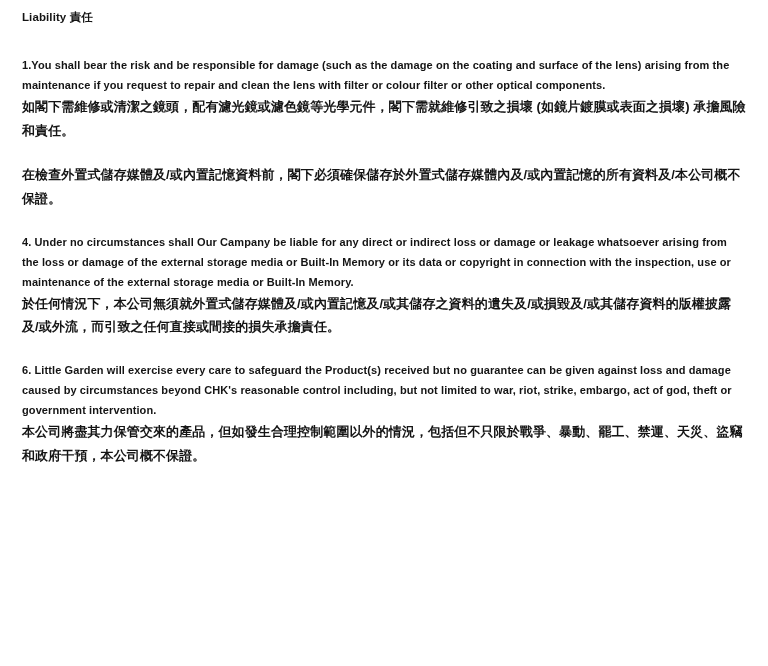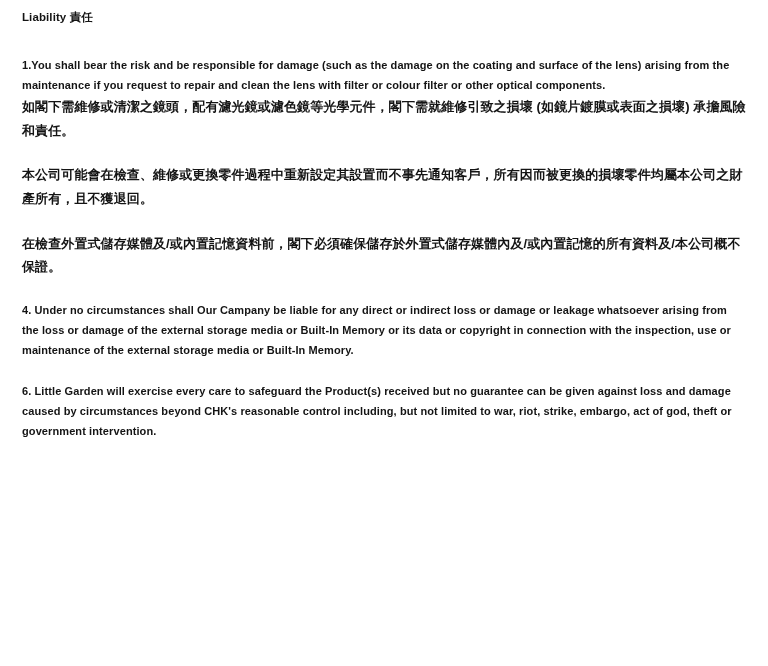--- a/index.html
+++ b/index.html
@@ -43,31 +43,32 @@
 
 <div class="page">
   <h1 class="title">Liability 責任</h1>
 
   <div class="clause">
     <p class="en">1.You shall bear the risk and be responsible for damage (such as the damage on the coating and surface of the lens) arising from the maintenance if you request to repair and clean the lens with filter or colour filter or other optical components.</p>
     <p class="zh">如閣下需維修或清潔之鏡頭，配有濾光鏡或濾色鏡等光學元件，閣下需就維修引致之損壞 (如鏡片鍍膜或表面之損壞) 承擔風險和責任。</p>
   </div>
 
   <div class="clause">
-    <p class="zh">本公司可能會在檢查、維修或更換零件過程中重新設定其設置而不事先通知客戶，所有因而被更換的損壞零件均屬本公司之財產所有，且不獲退回。</p>
   </div>
 
   <div class="clause">
     <p class="zh">在檢查外置式儲存媒體及/或內置記憶資料前，閣下必須確保儲存於外置式儲存媒體內及/或內置記憶的所有資料及/本公司概不保證。</p>
   </div>
 
   <div class="clause">
     <p class="en">4. Under no circumstances shall Our Campany be liable for any direct or indirect loss or damage or leakage whatsoever arising from the loss or damage of the external storage media or Built-In Memory or its data or copyright in connection with the inspection, use or maintenance of the external storage media or Built-In Memory.</p>
+    <p class="zh">於任何情況下，本公司無須就外置式儲存媒體及/或內置記憶及/或其儲存之資料的遺失及/或損毀及/或其儲存資料的版權披露及/或外流，而引致之任何直接或間接的損失承擔責任。</p>
   </div>
 
   <div class="clause">
   </div>
 
   <div class="clause">
     <p class="en">6. Little Garden will exercise every care to safeguard the Product(s) received but no guarantee can be given against loss and damage caused by circumstances beyond CHK's reasonable control including, but not limited to war, riot, strike, embargo, act of god, theft or government intervention.</p>
+    <p class="zh">本公司將盡其力保管交來的產品，但如發生合理控制範圍以外的情況，包括但不只限於戰爭、暴動、罷工、禁運、天災、盜竊和政府干預，本公司概不保證。</p>
   </div>
 
 </div>
 
 </body></html>

